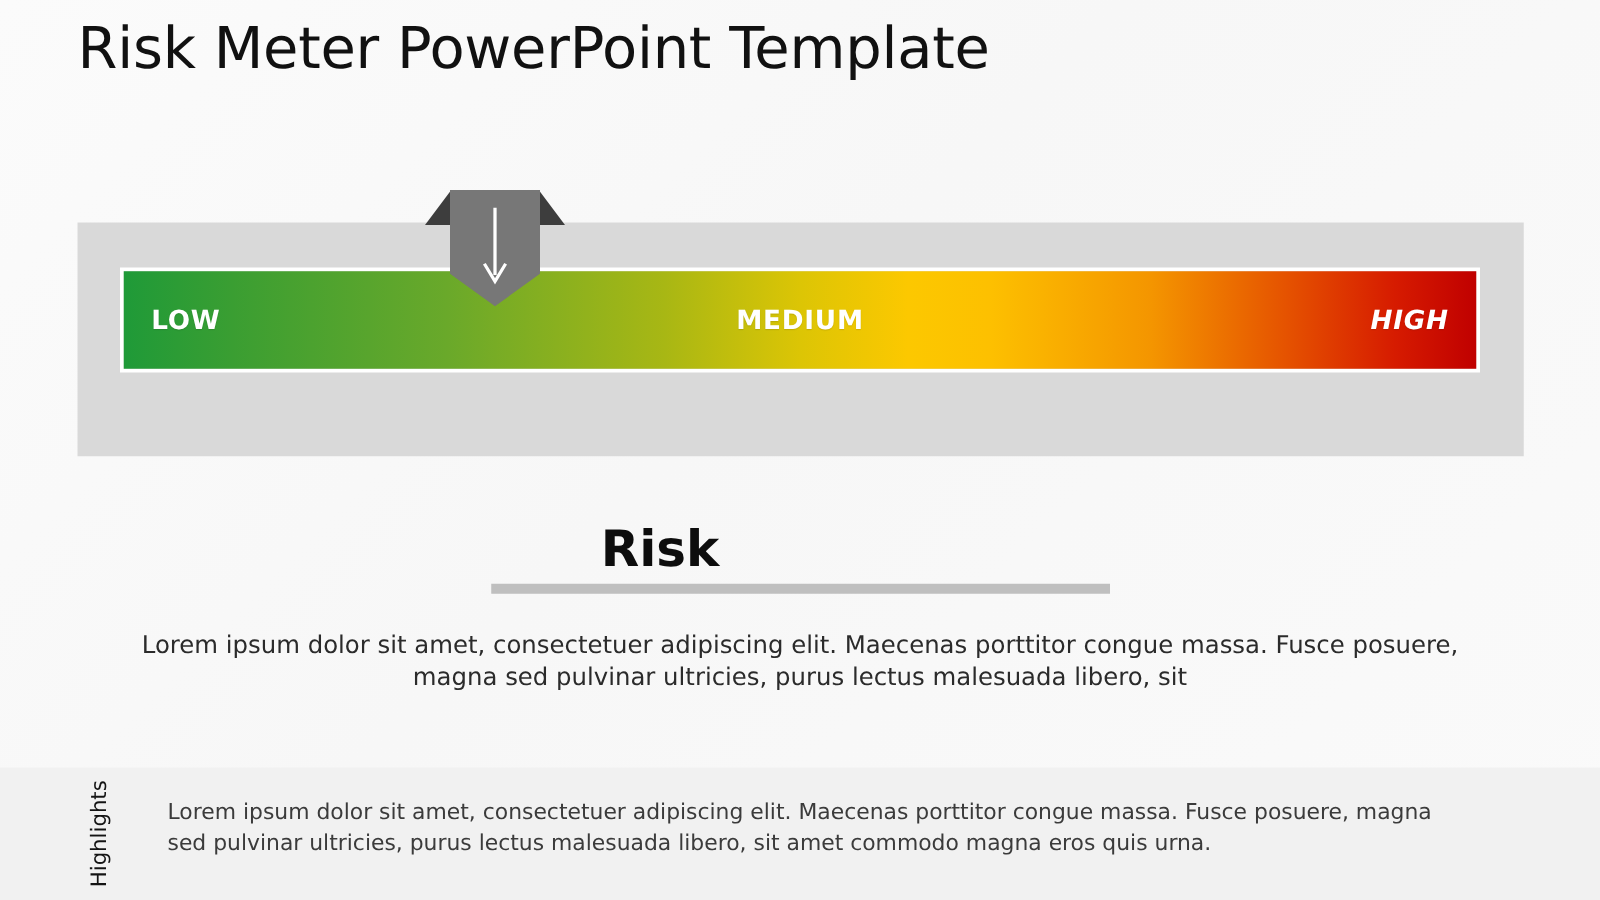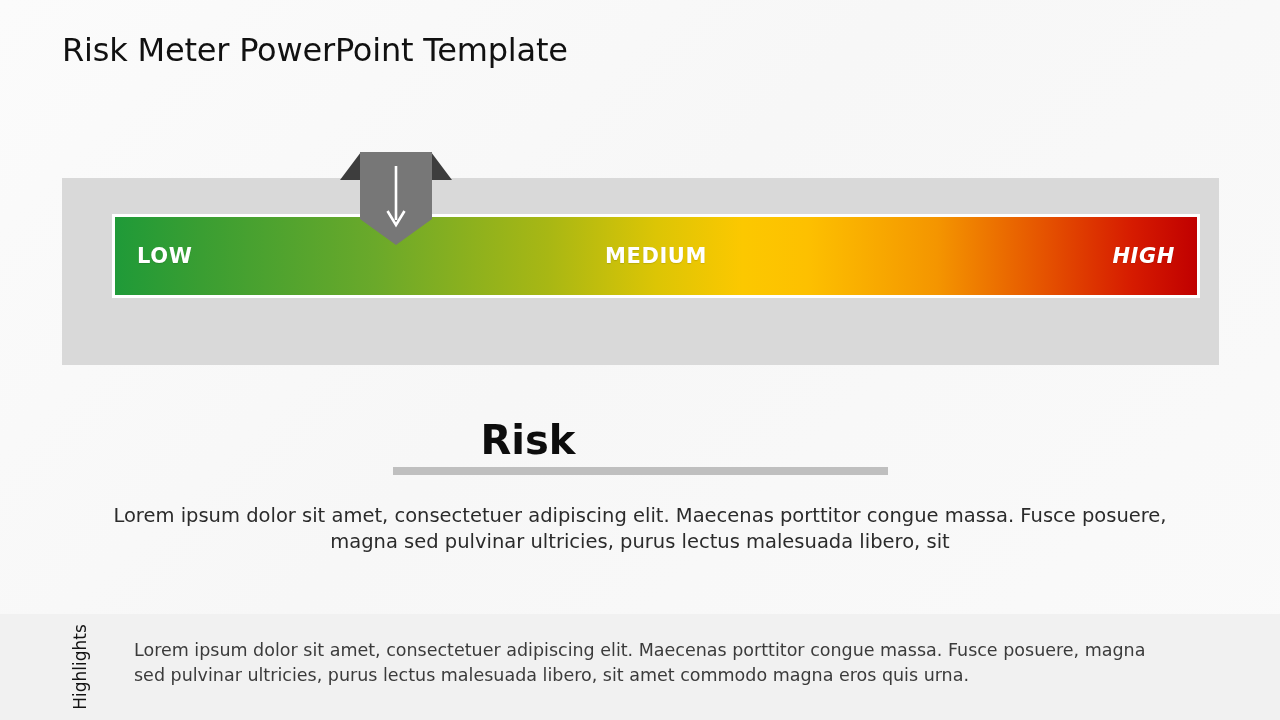--- a/index.html
+++ b/index.html
@@ -21,42 +21,42 @@
     left: 0; top: 0;
     width: 1280px;
     height: 720px;
     background: linear-gradient(135deg, #fbfbfb 0%, #f7f7f7 45%, #fafafa 100%);
   }
 
   
   #page-title {
     position: absolute;
     left: 62px;
-    top: 22px;
-    font-size: 32px;
+    top: 10px;
+    font-size: 46px;
     line-height: 56px;
     color: #111111;
     font-weight: 400;
     letter-spacing: -0.2px;
     white-space: nowrap;
   }
 
   
   #meter-panel {
     position: absolute;
     left: 62px;
     top: 178px;
     width: 1157px;
     height: 187px;
     background: #d9d9d9;
   }
 
   #gauge-wrap {
     position: absolute;
-    left: 112px;
+    left: 96px;
     top: 214px;
     width: 1088px;
     height: 84px;
     border: 3px solid #ffffff;
     box-sizing: border-box;
   }
 
   #gauge-bar {
     position: absolute;
     left: 0; top: 0;

